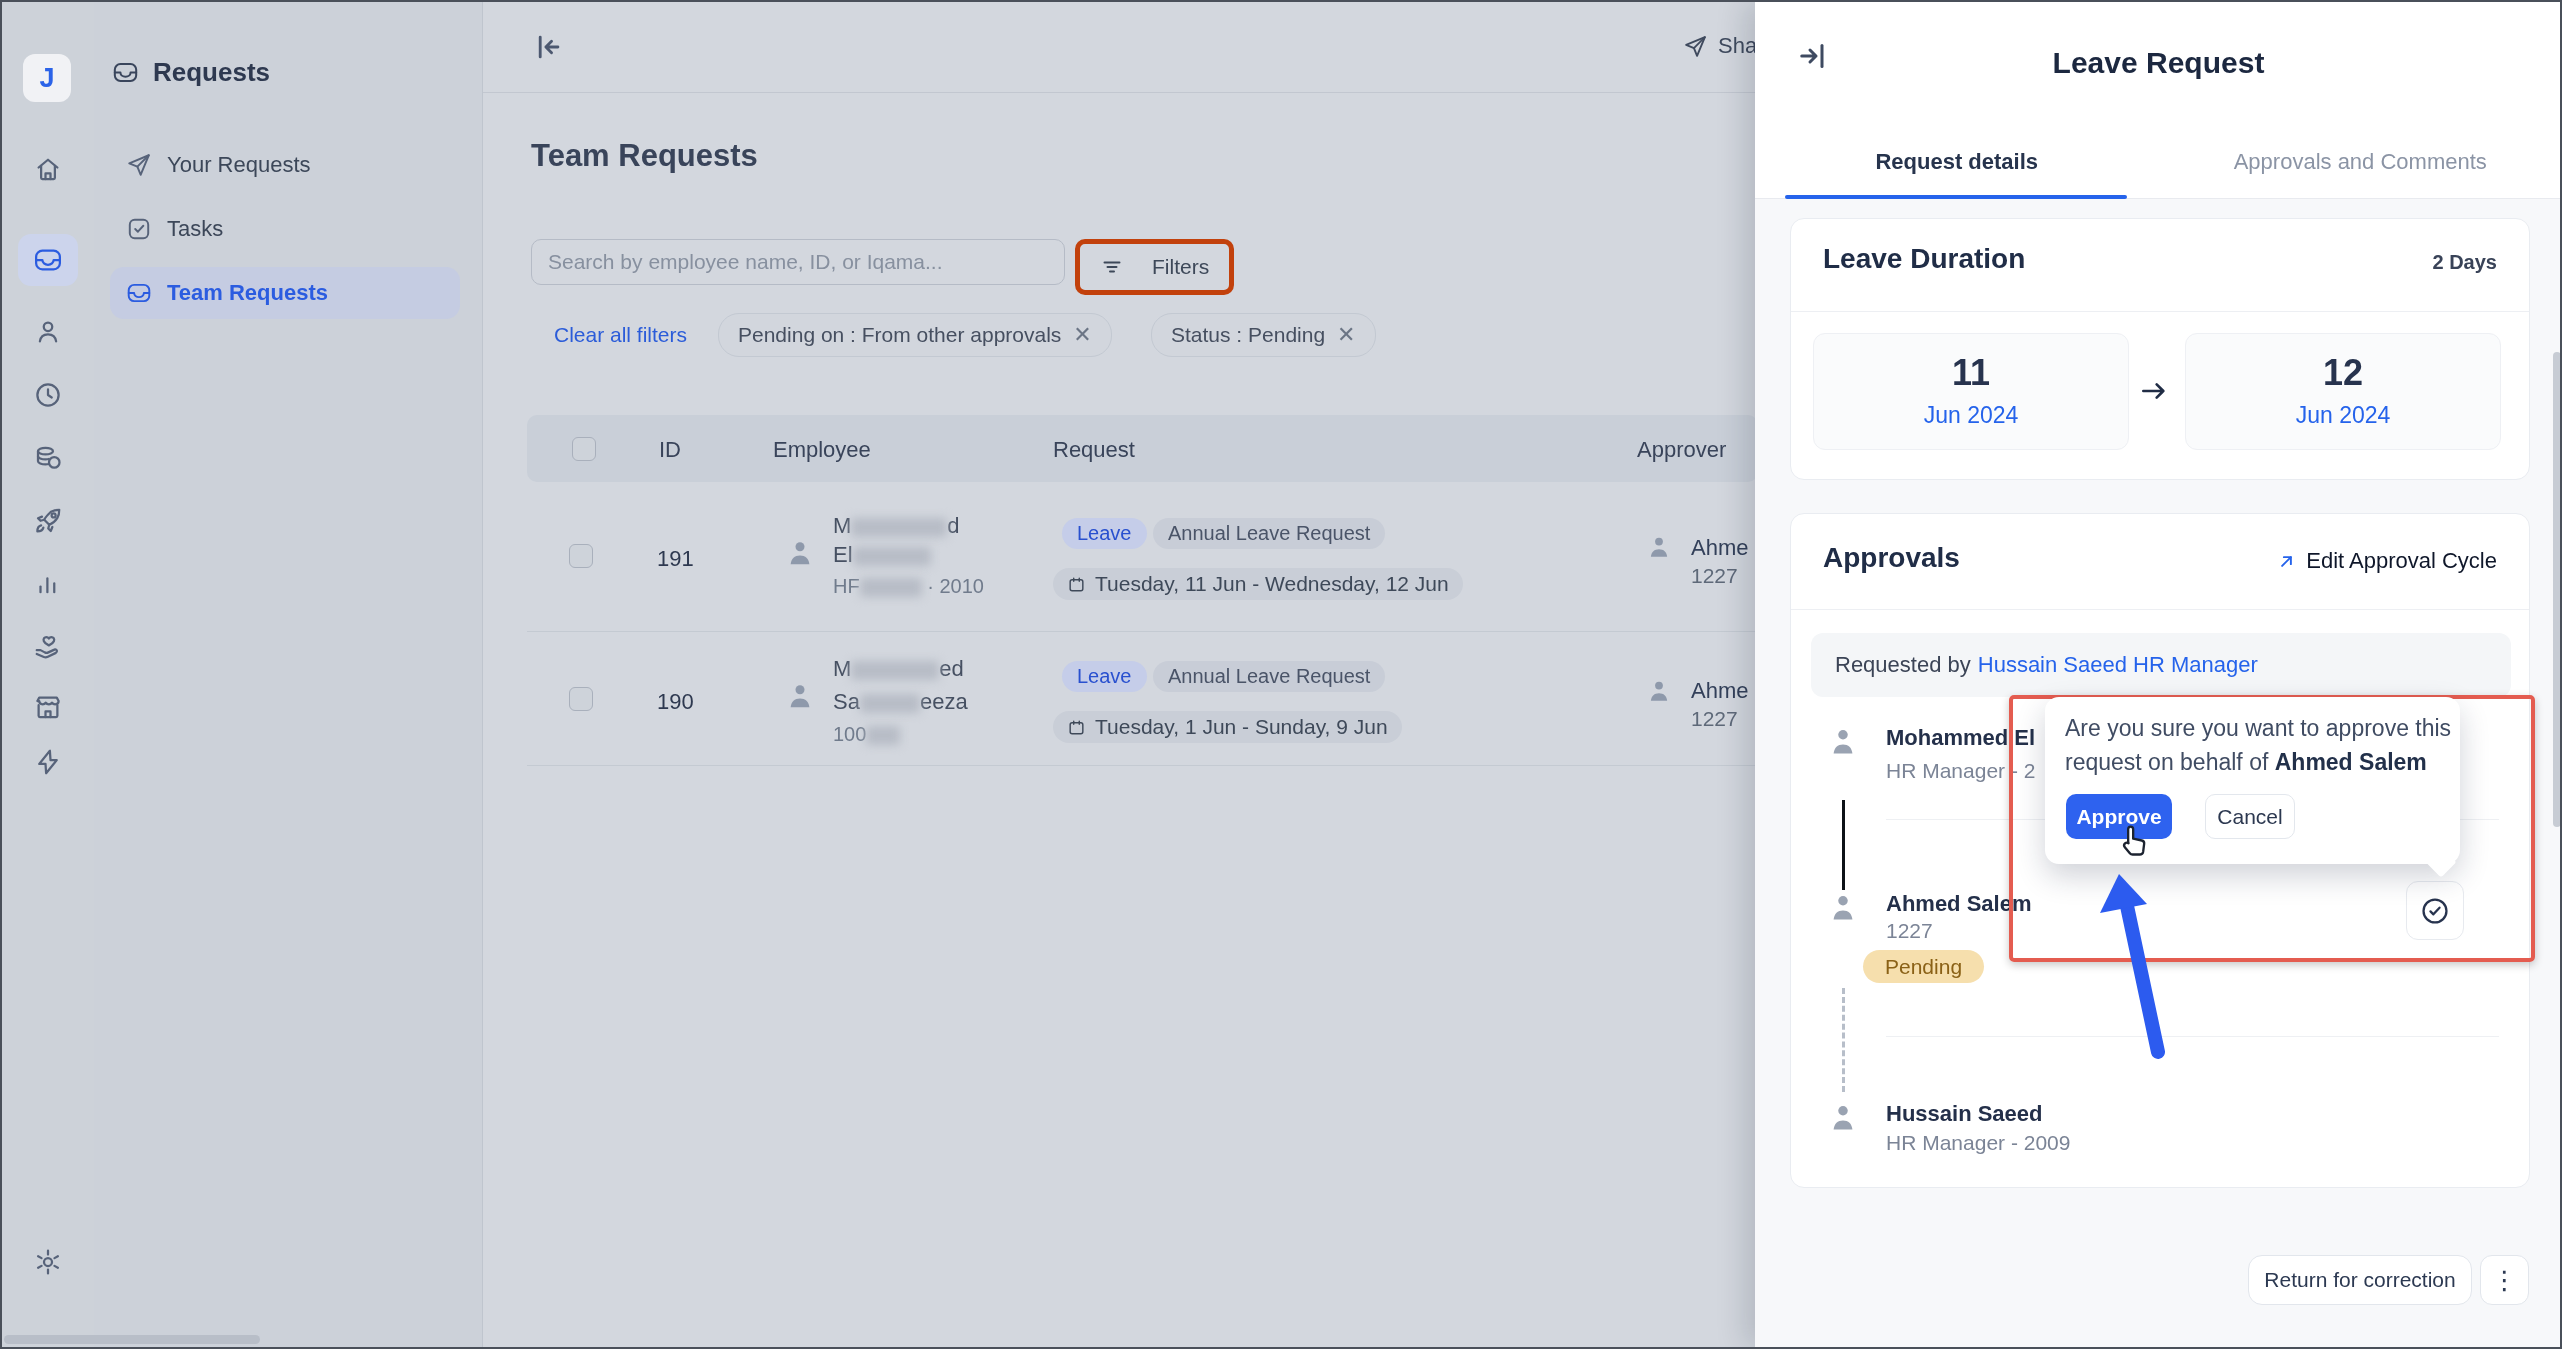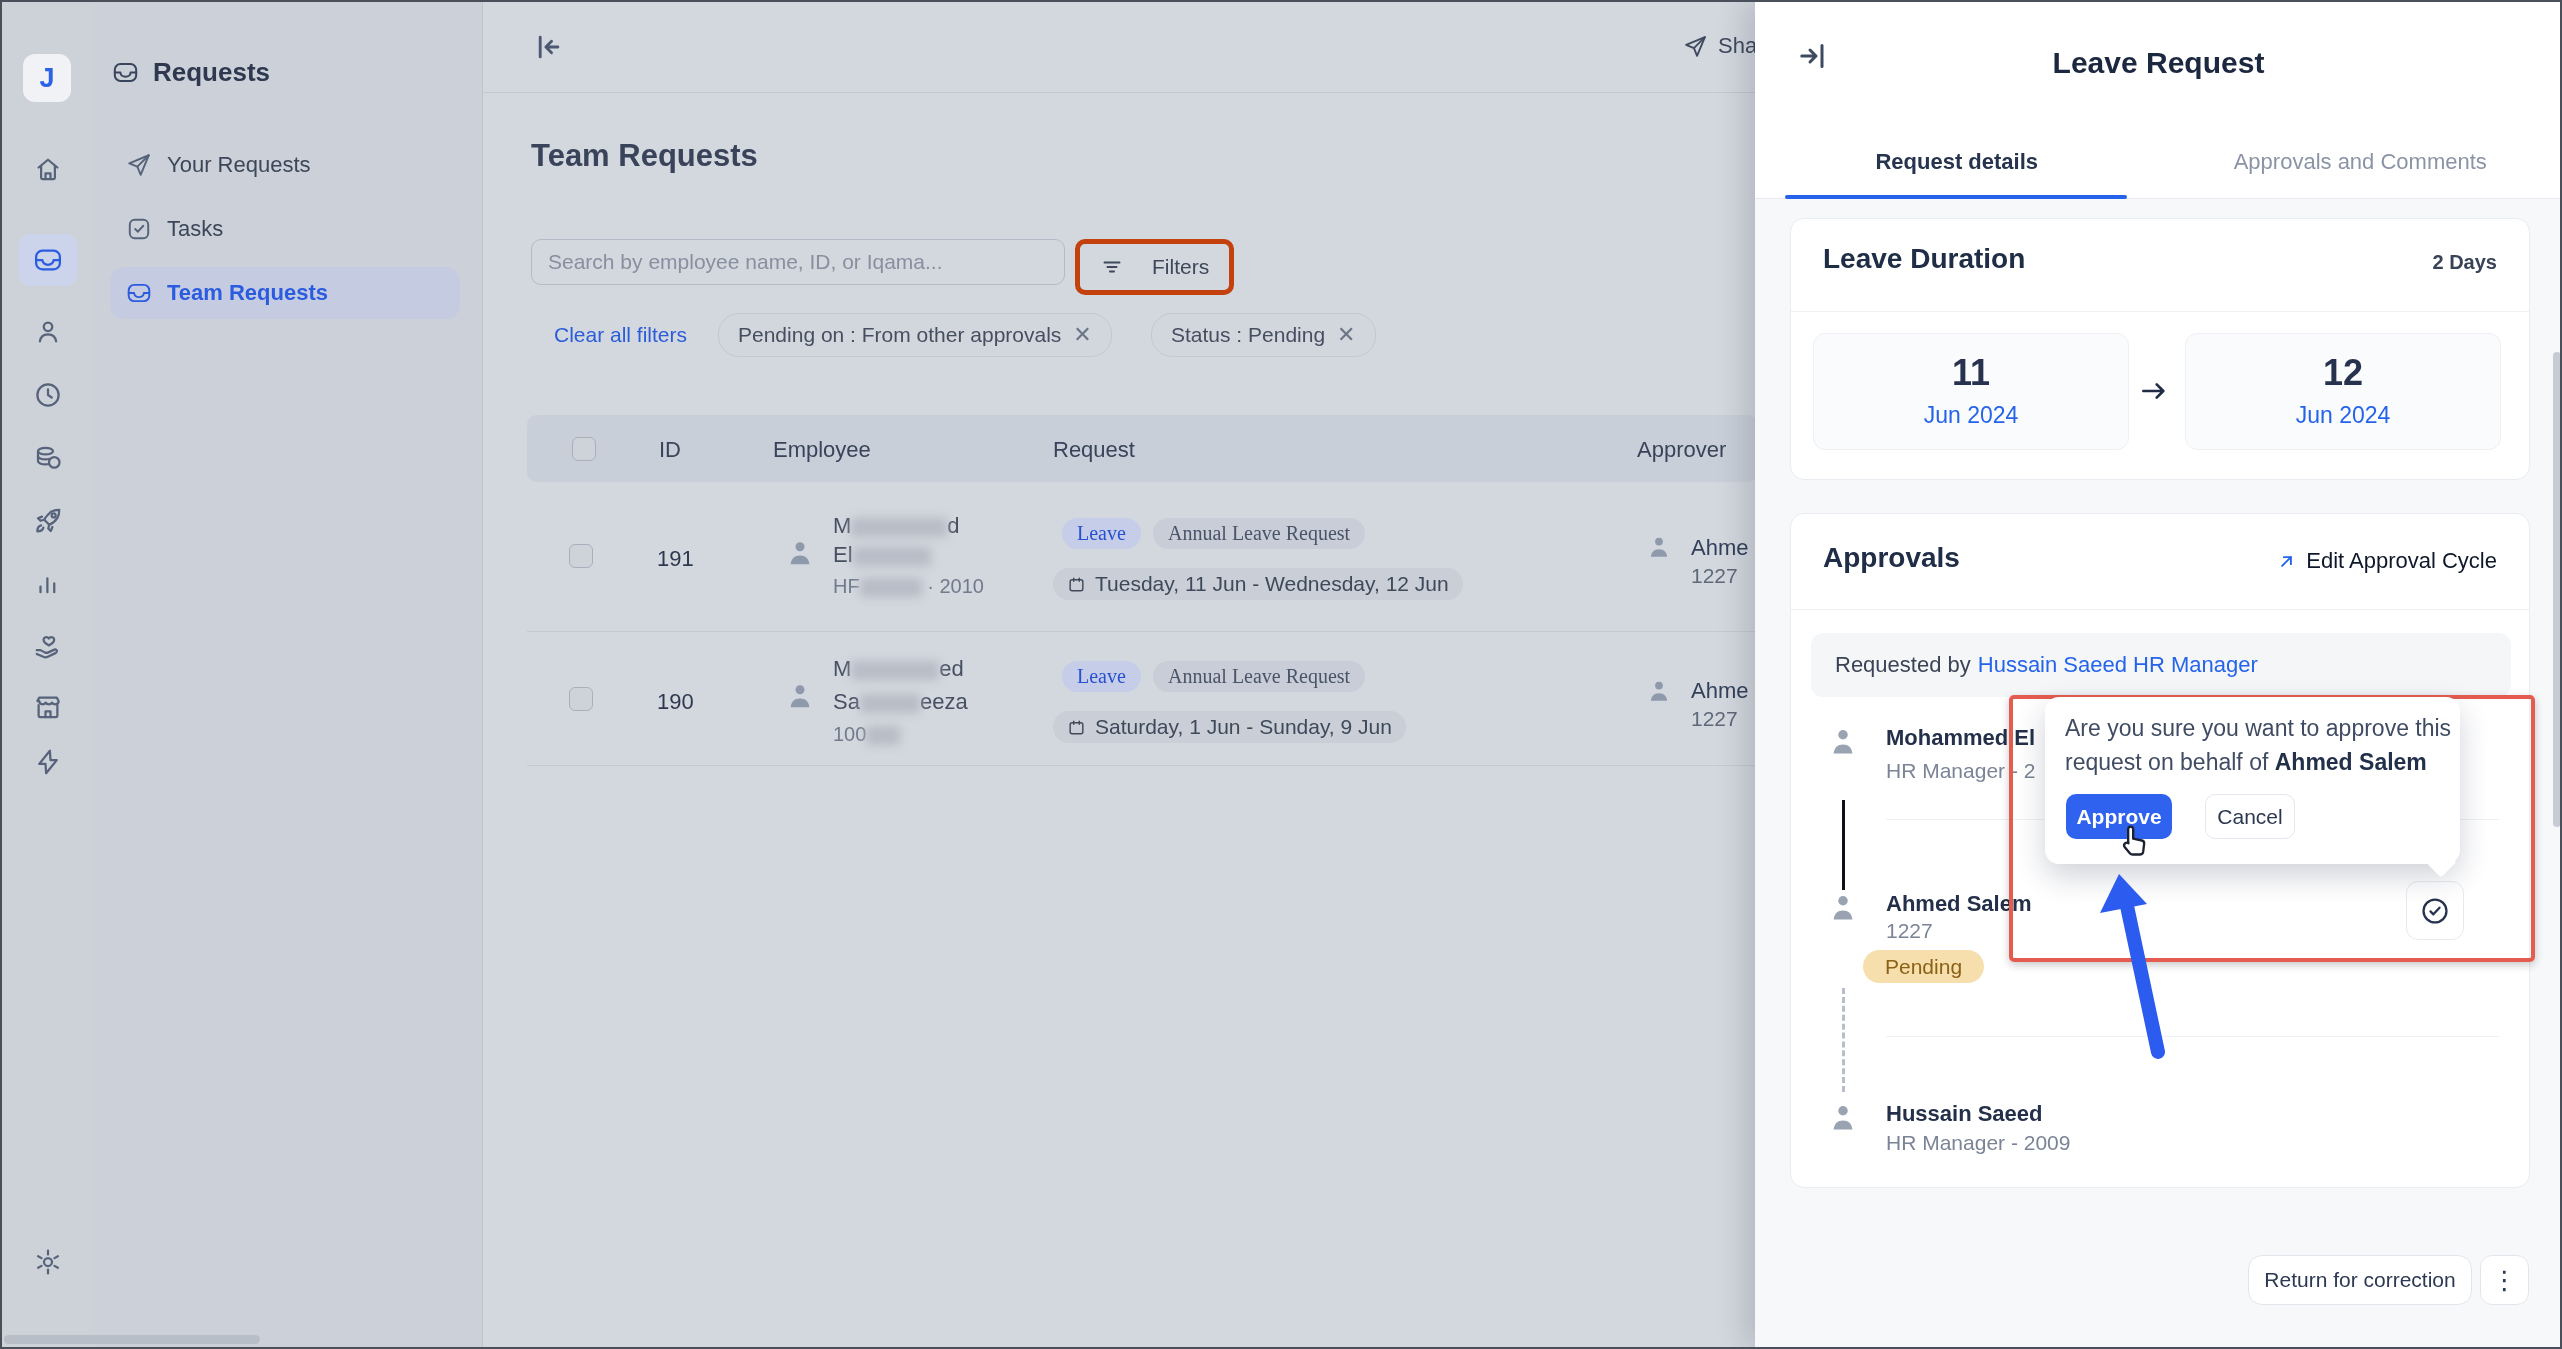--- a/index.html
+++ b/index.html
@@ -27,21 +27,21 @@
   .search::placeholder{color:#87909f;}
   .btn-filters{position:absolute;left:592px;top:237px;height:46px;border:5px solid #c2410c;border-radius:10px;display:flex;align-items:center;gap:28px;padding:0 20px;font-size:21px;color:#3d4859;}
   .link{color:#2b5cd9;font-size:21px;}
   .chip{position:absolute;top:311px;height:42px;border:1px solid #c3c9d2;border-radius:21px;background:#d2d6dd;display:flex;align-items:center;gap:12px;padding:0 19px;font-size:21px;color:#464f60;white-space:nowrap;}
   .chip .x{color:#6b7585;font-size:22px;}
   
   .thead{position:absolute;left:44px;top:413px;width:1231px;height:67px;background:#c9cfd8;border-radius:10px;color:#39445a;font-size:22px;}
   .checkbox{width:22px;height:22px;border:1px solid #a9b0bc;border-radius:6px;background:#ced3da;}
   .trow{position:absolute;left:44px;width:1231px;border-bottom:1px solid #c4cad2;}
   .cell-id{position:absolute;left:130px;font-size:22px;color:#2e3950;}
-  .pchip{display:inline-flex;align-items:center;height:31px;border-radius:16px;padding:0 15px;font-size:20px;font-family:Liberation Serif, serif;}
+  .pchip{display:inline-flex;align-items:center;height:31px;border-radius:16px;padding:0 15px;font-size:20px;}
   .chip-leave{background:#c5cde9;color:#2950cf;}
   .chip-type{background:#c8cdd7;color:#4a5468;}
   .chip-date{position:absolute;display:inline-flex;align-items:center;gap:9px;height:32px;border-radius:16px;padding:0 14px;background:#c9ced7;color:#3e4959;font-size:21px;white-space:nowrap;}
   .blurred{display:inline-block;height:19px;background:#b7bcc6;border-radius:3px;filter:blur(5px);vertical-align:middle;}
   .empname{font-size:22px;color:#465062;line-height:1;}
   .empsub{font-size:20px;color:#707b8c;}
   .appr-name{font-size:22px;color:#33405a;}
   .appr-id{font-size:21px;color:#5e6979;}
   
   .drawer{position:absolute;left:1753px;top:0;bottom:0;width:807px;background:#f7f8fa;box-shadow:-10px 0 28px rgba(15,23,42,.16);}
@@ -284,21 +284,21 @@
       <div class="abs empsub" style="left:306px;top:92px">
         <span>100</span><span class="blurred" style="width:34px"></span>
       </div>
       <span class="pchip chip-leave abs" style="left:535px;top:30px">Leave</span>
       <span class="pchip chip-type abs" style="left:626px;top:30px">Annual Leave Request</span>
       <span class="chip-date" style="left:526px;top:80px">
         <svg class="ico" width="19" height="19" viewBox="0 0 24 24" style="stroke:#3e4959">
             <rect x="4" y="6" width="16" height="14" rx="2.5"></rect>
             <path d="M8.5 4v4M15.5 4v4"></path>
           </svg>
-        <span>Saturday, 1 Jun - Sunday, 9 Jun</span>
+        <span>Tuesday, 1 Jun - Sunday, 9 Jun</span>
       </span>
       <svg class="abs avatarp" style="left:1119px;top:45px;width:26px;height:30px" viewBox="0 0 24 26">
           <circle cx="12" cy="8" r="3.6" fill="#8e99ab"></circle>
           <path d="M4.5 22c.5-4.5 3.2-7 7.5-7s7 2.5 7.5 7z" fill="#8e99ab"></path>
         </svg>
       <div class="abs appr-name" style="left:1164px;top:47px">Ahme</div>
       <div class="abs appr-id" style="left:1164px;top:76px">1227</div>
     </div>
   </div>
 

